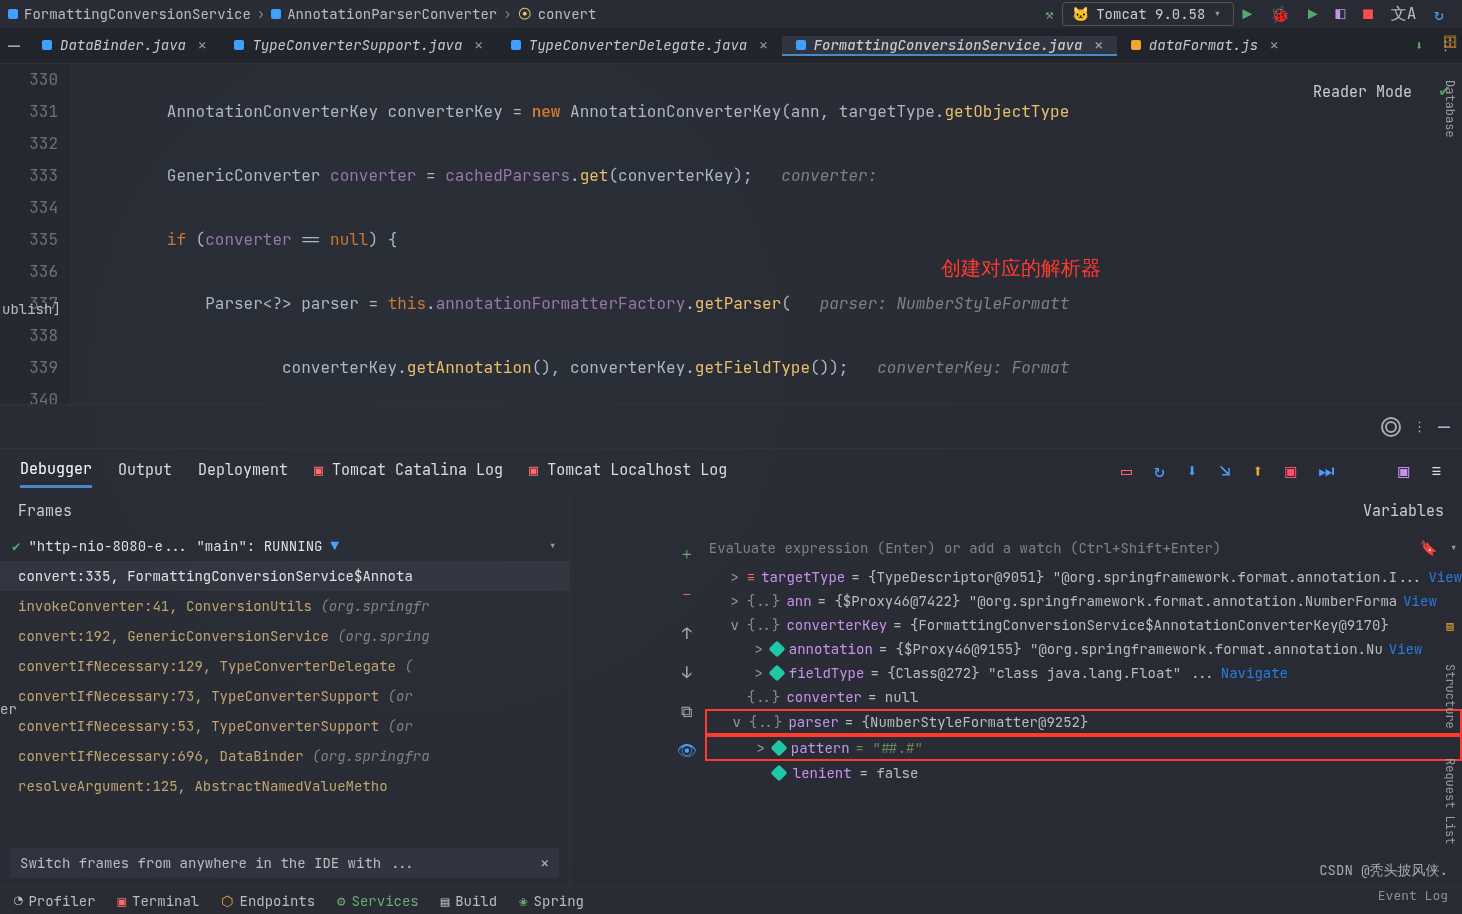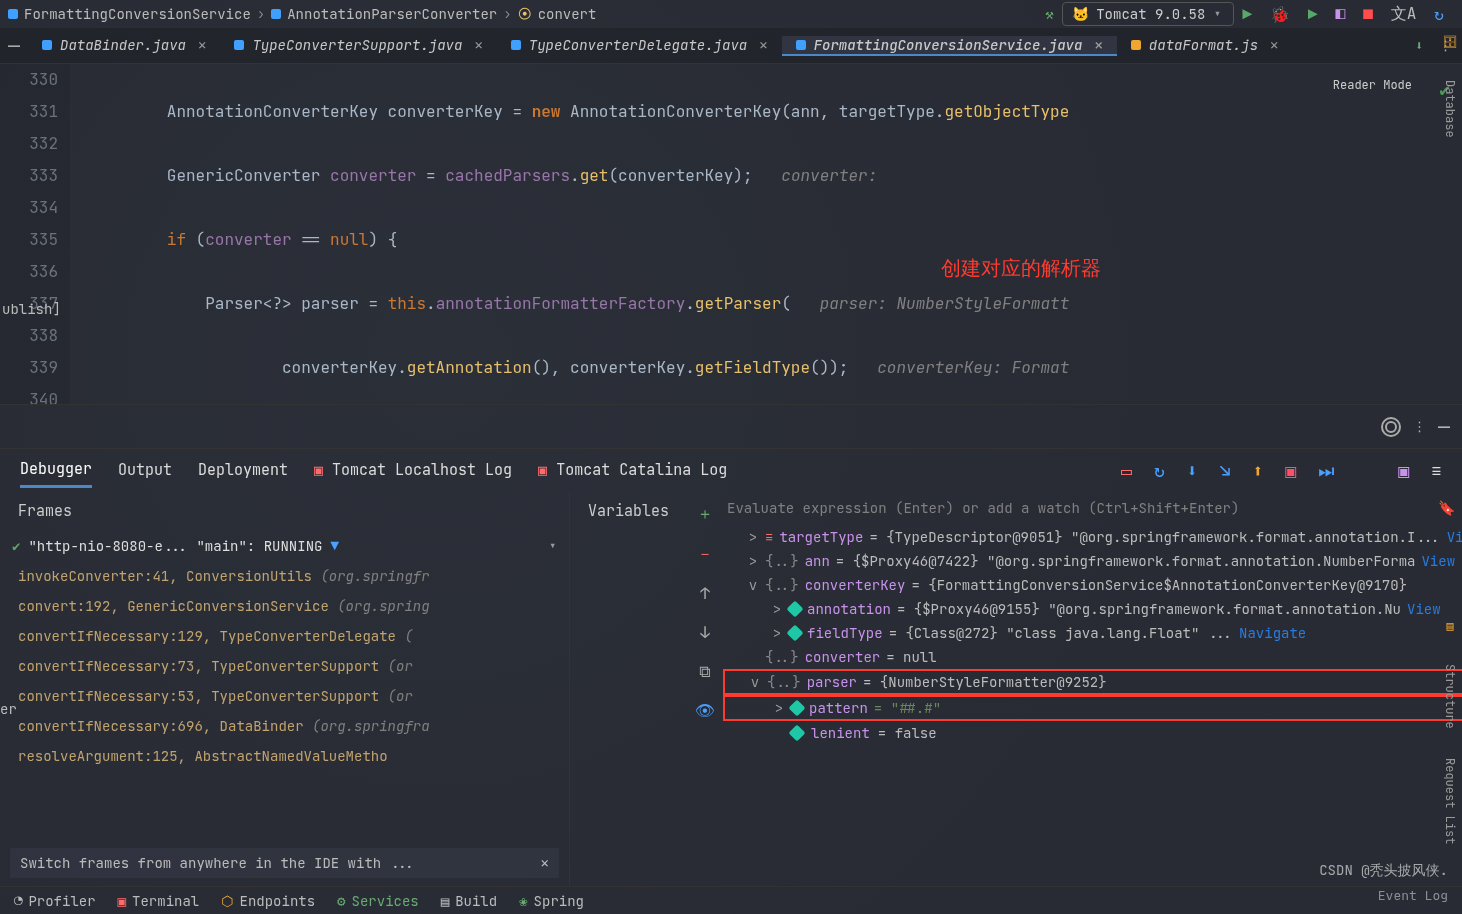--- a/index.html
+++ b/index.html
@@ -19,42 +19,42 @@
 .tab .ico { width:10px; height:10px; border-radius:2px; display:inline-block;}
 .c-blue{background:#40a0ff;} .c-orange{background:#f0a732;}
 .minbtn { width:28px; text-align:center; color:#aaa; font-size:20px; cursor:pointer;}
 .tabs-right{ margin-left:auto; display:flex; gap:16px; padding-right:10px; align-items:center;}
 .editor { position: relative; flex: 0 0 340px; display: flex; font-family: "JetBrains Mono", Consolas, monospace; font-size: 16px; line-height: 32px; overflow: hidden;}
 .gutter { width: 70px; text-align: right; padding-right: 12px; color: #6a737d; background: rgba(30,32,38,.3); user-select:none;}
 .code { position: relative; flex:1; white-space: pre; overflow: hidden;}
 .code .line { height:32px; padding-left: 20px;}
 .kw{color:#cc7832;} .meth{color:#e8bf6a;} .comm{color:#808080;font-style:italic;} .fld{color:#9876aa;} .id{color:#a9b7c6;} .newkw{color:#cc7832;font-weight:bold;} .this{color:#cc7832;margin-top:36px;}
 .red-annot{position:absolute; color:#ff3b30; font-size:20px; font-weight:500; left:860px; top:188px;margin-left:11px;}
-.reader-mode{position:absolute; right:50px; top:5px; color:#ccc; font-size:12px;}
+.reader-mode{position:absolute; right:50px; top:12px; color:#ccc; font-size:15px;}
 .check{position:absolute; right:12px; top:10px; color:#499c54; font-size:18px;}
 .dbg-toolbar{height:44px; display:flex; align-items:center; gap:12px; padding:0 12px; border-top:1px solid #333;}
 .dbg-toolbar .sp{flex:1;}
 .dbg-toolbar .tgt{width:20px;height:20px;border:2px solid #aaa;border-radius:50%;display:flex;align-items:center;justify-content:center;}
 .dbg-toolbar .tgt::after{content:"";width:8px;height:8px;border:2px solid #aaa;border-radius:50%;}
 .dbg-panel{flex:1; display:flex; flex-direction:column; border-top:1px solid #333; min-height:0;}
 .dbg-tabs{display:flex; align-items:center; height:42px; gap:26px; padding:0 20px; color:#ddd; font-size:15px;}
 .dbg-tab{padding:6px 0; cursor:pointer;}
 .dbg-tab.active{border-bottom:3px solid #4a88c7; color:#fff;}
 .dbg-tabs .ricons{margin-left:auto; display:flex; gap:22px; font-size:18px;}
 .arr-y{color:#f0a732;} .arr-b{color:#4aa0ff;} .sq-r{color:#ff4d6a;}
 .dbg-body{flex:1; display:flex; min-height:0;}
 .frames-pane{width:570px; display:flex; flex-direction:column; border-right:1px solid #333;}
 .pane-h{height:40px; display:flex; align-items:center; padding:0 18px; color:#ccc; font-size:15px;}
 .thread-row{display:flex; align-items:center; gap:8px; padding:6px 12px; color:#ddd; font-size:14px;}
 .thread-row .dd{margin-left:auto; color:#999;}
 .frame{padding:6px 18px; font-size:14px; color:#c0a36e; cursor:pointer; white-space:nowrap; overflow:hidden; text-overflow:ellipsis;}
 .frame.top{color:#e0e0e0; background:rgba(80,85,100,.25);}
 .frame .dim{color:#808080;font-style:italic;}
 .frames-hint{margin:8px 10px; padding:6px 10px; background:rgba(60,65,80,.4); display:flex; align-items:center; justify-content:space-between; color:#bbb; font-size:14px;}
-.vars-pane{flex:1; display:flex; flex-direction:row; min-width:0;}
+.vars-pane{flex:1; display:flex; flex-direction:column; min-width:0;align-items:flex-end;}
 .vars-toolbar{width:36px; display:flex; flex-direction:column; gap:18px; align-items:center; padding-top:12px; color:#aaa; font-size:16px;}
 .vars-wrap{display:flex; flex:1; min-height:0;}
 .vars-tree{flex:1; overflow:hidden; font-size:14px; color:#ddd;}
 .eval{color:#808080; padding:8px 4px; font-family:monospace; display:flex; align-items:center;}
 .node{display:flex; align-items:center; gap:6px; padding:3px 0; white-space:nowrap;}
 .badge-braces{color:#888;}
 .var-name{color:#c792ea;}
 .var-val{color:#bbb;}
 .var-str{color:#6a8759;}
 .link{color:#287bde; cursor:pointer;}
@@ -180,22 +180,22 @@
     <div class="tgt"></div>
     <span class="ellipsis">⋮</span>
     <span style="font-size:20px;">—</span>
   </div>
 
   <div class="dbg-panel">
     <div class="dbg-tabs">
       <span class="dbg-tab active">Debugger</span>
       <span class="dbg-tab">Output</span>
       <span class="dbg-tab">Deployment</span>
+      <span class="dbg-tab"><span style="color:#ff6b6b;">▣</span> <span>Tomcat Catalina Log</span></span>
       <span class="dbg-tab"><span style="color:#ff6b6b;">▣</span> <span>Tomcat Localhost Log</span></span>
-      <span class="dbg-tab"><span style="color:#ff6b6b;">▣</span> <span>Tomcat Catalina Log</span></span>
       <div class="ricons">
         <span style="color:#ff6b6b;">▭</span>
         <span class="arr-b">↻</span>
         <span class="arr-b">⬇</span>
         <span class="arr-b">↘</span>
         <span class="arr-y">⬆</span>
         <span class="sq-r">▣</span>
         <span class="arr-b">⏭</span>
         <span style="width:20px;"></span>
         <span style="color:#c792ea;">▣</span>
@@ -206,20 +206,21 @@
     <div class="dbg-body">
       <div class="frames-pane">
         <div class="pane-h">Frames</div>
         <div class="thread-row">
           <span style="color:#59a869;">✔</span>
           <span>"http-nio-8080-e... "main": RUNNING</span>
           <span class="funnel">▼</span>
           <span class="dd">▾</span>
         </div>
         <div id="frames-host">
+            <div class="frame top">convert:335, FormattingConversionService$Annota</div>
             <div class="frame">invokeConverter:41, ConversionUtils <span class="dim">(org.springfr</span></div>
             <div class="frame">convert:192, GenericConversionService <span class="dim">(org.spring</span></div>
             <div class="frame">convertIfNecessary:129, TypeConverterDelegate <span class="dim">(</span></div>
             <div class="frame">convertIfNecessary:73, TypeConverterSupport <span class="dim">(or</span></div>
             <div class="frame">convertIfNecessary:53, TypeConverterSupport <span class="dim">(or</span></div>
             <div class="frame">convertIfNecessary:696, DataBinder <span class="dim">(org.springfra</span></div>
             <div class="frame">resolveArgument:125, AbstractNamedValueMetho</div>
           </div>
         <div style="flex:1;"></div>
         <div class="frames-hint">

